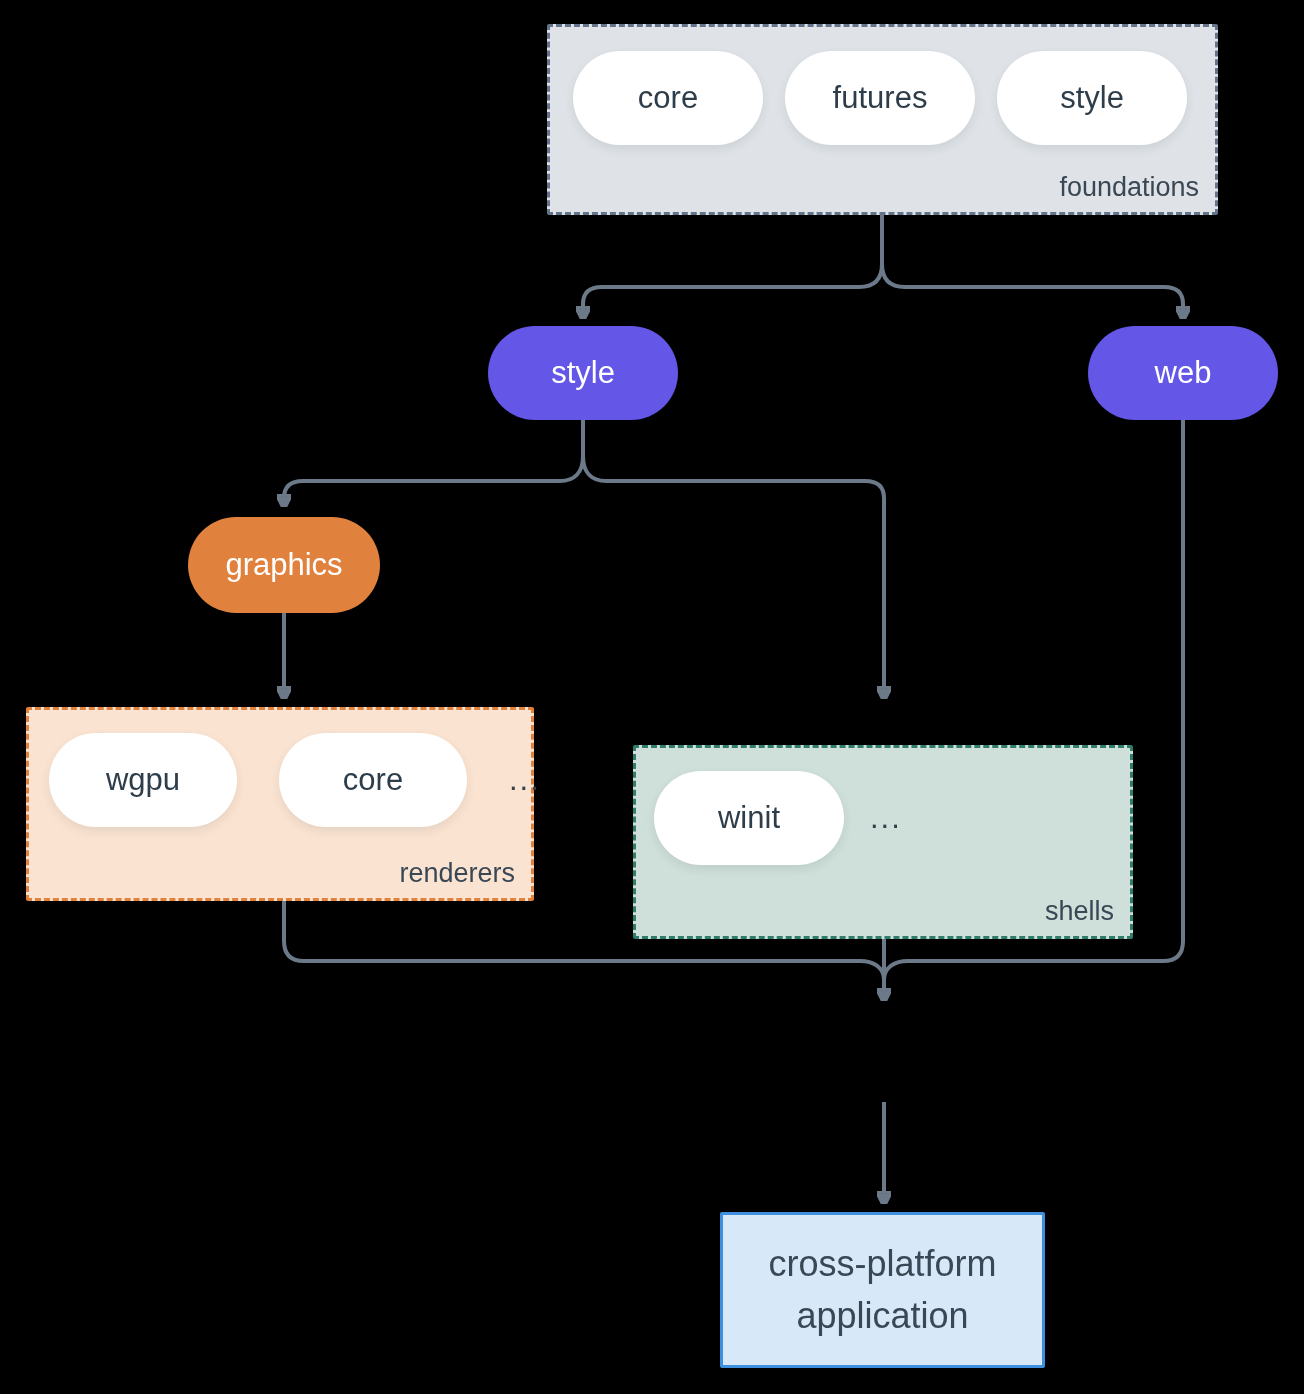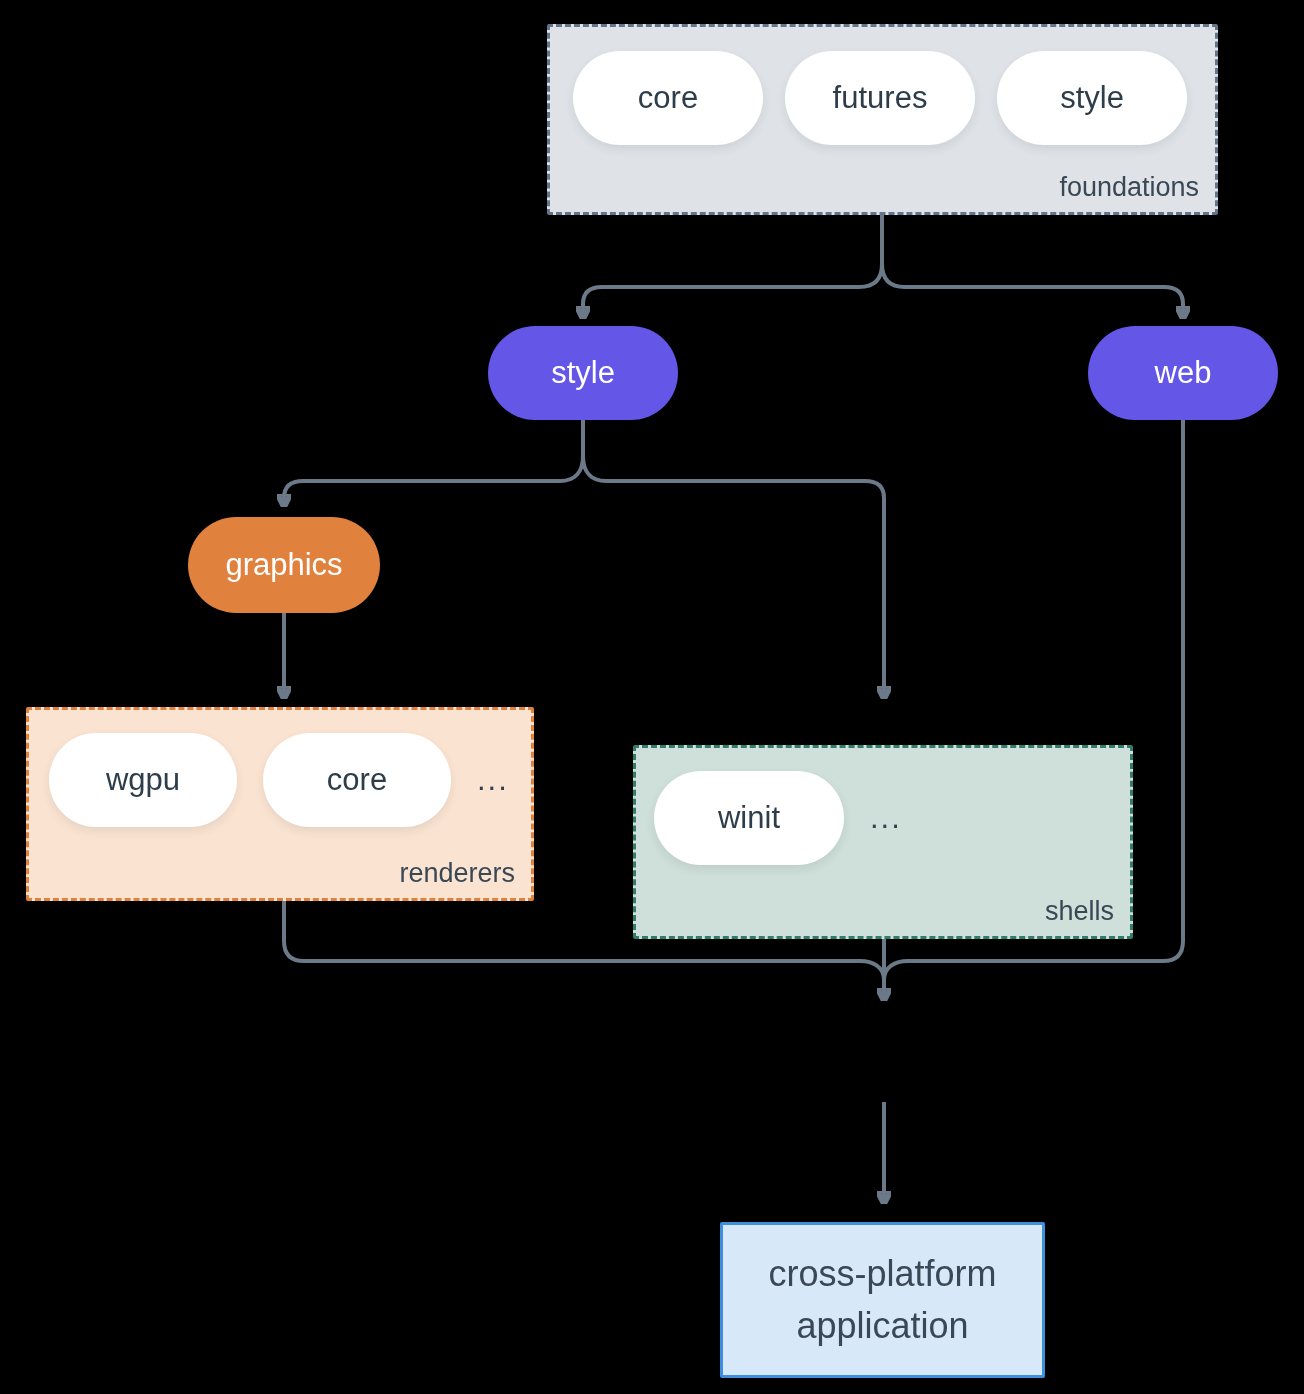--- a/index.html
+++ b/index.html
@@ -13,21 +13,21 @@
   
   .group{position:absolute;box-sizing:border-box;display:flex;align-items:flex-start;border-radius:2px;}
   .group-foundations{
     left:547px;top:24px;width:671px;height:191px;
     background:#dfe3e7;border:3px dashed #64748b;
     padding:24px 0 0 23px;gap:22px;
   }
   .group-renderers{
     left:26px;top:707px;width:508px;height:194px;
     background:#fbe3d1;border:3px dashed #e0813d;
-    padding:23px 0 0 20px;gap:26px;
+    padding:23px 0 0 20px;gap:42px;
   }
   .group-shells{
     left:633px;top:707px;width:500px;height:194px;
     background:#cfdfd9;border:3px dashed #2f7d6d;
     padding:23px 0 0 18px;gap:26px;margin-top:38px;
   }
   .group-label{
     position:absolute;right:16px;bottom:9px;
     font-size:27px;color:#3a4755;
   }
@@ -50,21 +50,21 @@
   .node-native{left:488px;top:326px;width:190px;height:94px;background:#6456e7;}
   .node-web{left:1088px;top:326px;width:190px;height:94px;background:#6456e7;}
   .node-graphics{left:188px;top:517px;width:192px;height:96px;background:#e0813d;}
   .node-iced{left:790px;top:1008px;width:188px;height:94px;background:#2f88de;}
 
   
   .app-box{
     position:absolute;left:720px;top:1212px;width:325px;height:156px;
     box-sizing:border-box;background:#d7e9f8;border:3px solid #3f8fdf;border-radius:2px;
     display:flex;align-items:center;justify-content:center;text-align:center;
-    font-size:36px;line-height:1.45;color:#3a4755;padding:12px 12px;margin-top:10px;
+    font-size:36px;line-height:1.45;color:#3a4755;padding:12px 12px;
   }
 </style>
 </head>
 <body>
 
 <div class="canvas">
 
   <svg class="connectors" viewBox="0 0 1304 1394" xmlns="http://www.w3.org/2000/svg">
     <defs>
       <marker id="arrow" viewBox="0 0 10 10" refX="9" refY="5" markerWidth="3.4" markerHeight="3.4" orient="auto-start-reverse" markerUnits="strokeWidth">

